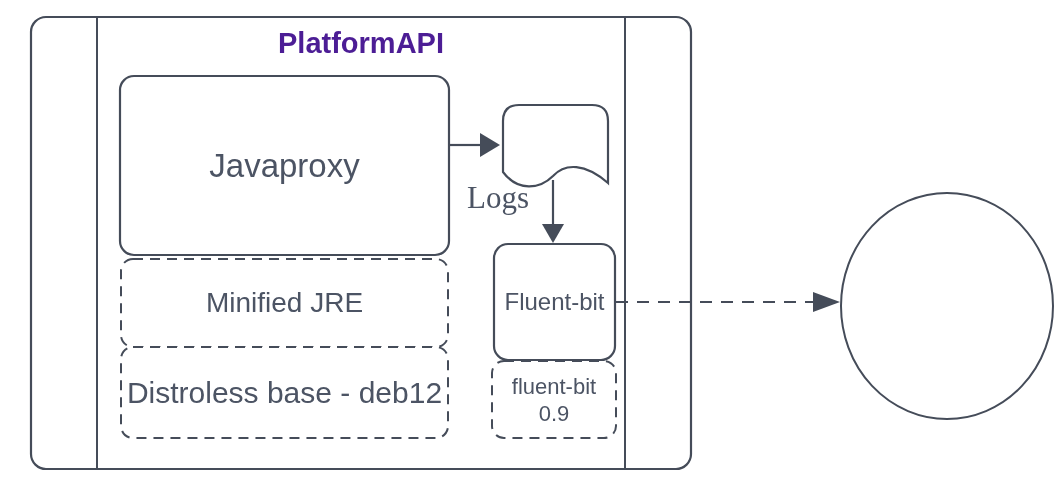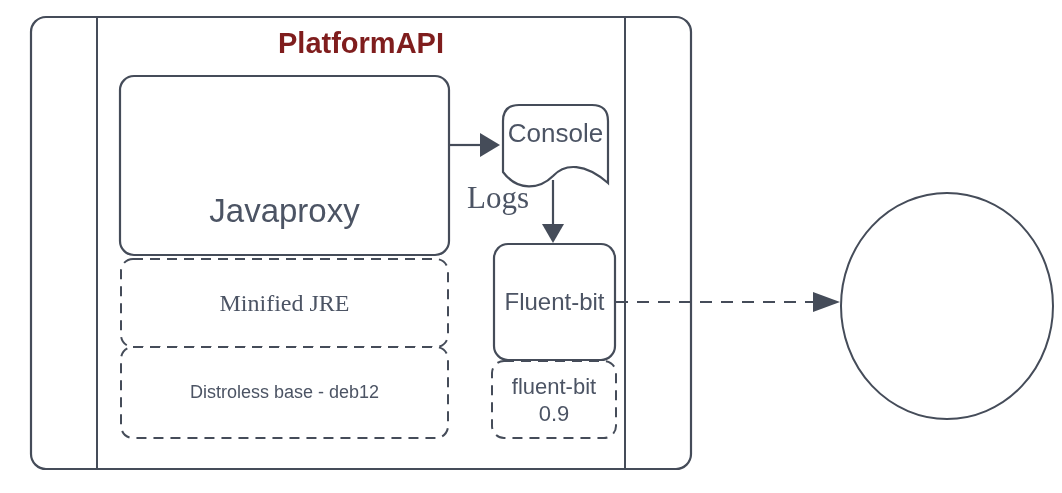--- a/index.html
+++ b/index.html
@@ -23,26 +23,26 @@
     align-items: center;
     justify-content: center;
     text-align: center;
     color: #4c5464;
     white-space: nowrap;
   }
   .label .stack { display: flex; flex-direction: column; align-items: center; }
   .title {
     font-weight: bold;
     font-size: 29px;
-    color: #7f1d1d;
+    color: #4c1d95;
   }
   .javaproxy-label   { font-size: 33px; }
   .console-label     { font-size: 26px; }
-  .minified-label    { font-size: 24px; font-family: Liberation Serif, serif; }
-  .distroless-label  { font-size: 18px; }
+  .minified-label    { font-size: 28px; }
+  .distroless-label  { font-size: 30px; }
   .logs-label        { font-size: 31px; justify-content: flex-start; font-family: Liberation Serif, serif; }
   .fluent-label      { font-size: 24px; line-height: 32px; }
   .fluentver-label   { font-size: 22px; line-height: 27px; }
   .external-label    { font-size: 30px; line-height: 38px; }
 </style>
 </head>
 <body>
 
 <div class="canvas">
 
@@ -78,27 +78,26 @@
     </g>
 
     <g>
       <line x1="616" y1="302" x2="814" y2="302" stroke="#454c59" stroke-width="2.2" stroke-dasharray="12 9"></line>
       <polygon points="840,302 813,292 813,312" fill="#454c59"></polygon>
     </g>
   </svg>
 
   <div class="label title" style="left:97px; top:26px; width:528px; height:34px;">PlatformAPI</div>
 
-  <div class="label javaproxy-label" style="left:120px; top:76px; width:329px; height:179px;margin-top:45px;">Javaproxy</div>
+  <div class="label javaproxy-label" style="left:120px; top:76px; width:329px; height:179px;">Javaproxy</div>
 
   <div class="label minified-label" style="left:121px; top:259px; width:327px; height:88px;">Minified JRE</div>
 
   <div class="label distroless-label" style="left:121px; top:347px; width:327px; height:91px;">Distroless base - deb12</div>
 
-  <div class="label console-label" style="left:503px; top:107px; width:105px; height:52px;">Console</div>
 
   <div class="label logs-label" style="left:467px; top:186px; width:70px; height:24px;">Logs</div>
 
   <div class="label fluent-label" style="left:494px; top:244px; width:121px; height:116px;">
     <span class="stack">
       <span>Fluent-bit</span>
     </span>
   </div>
 
   <div class="label fluentver-label" style="left:492px; top:361px; width:124px; height:77px;">

